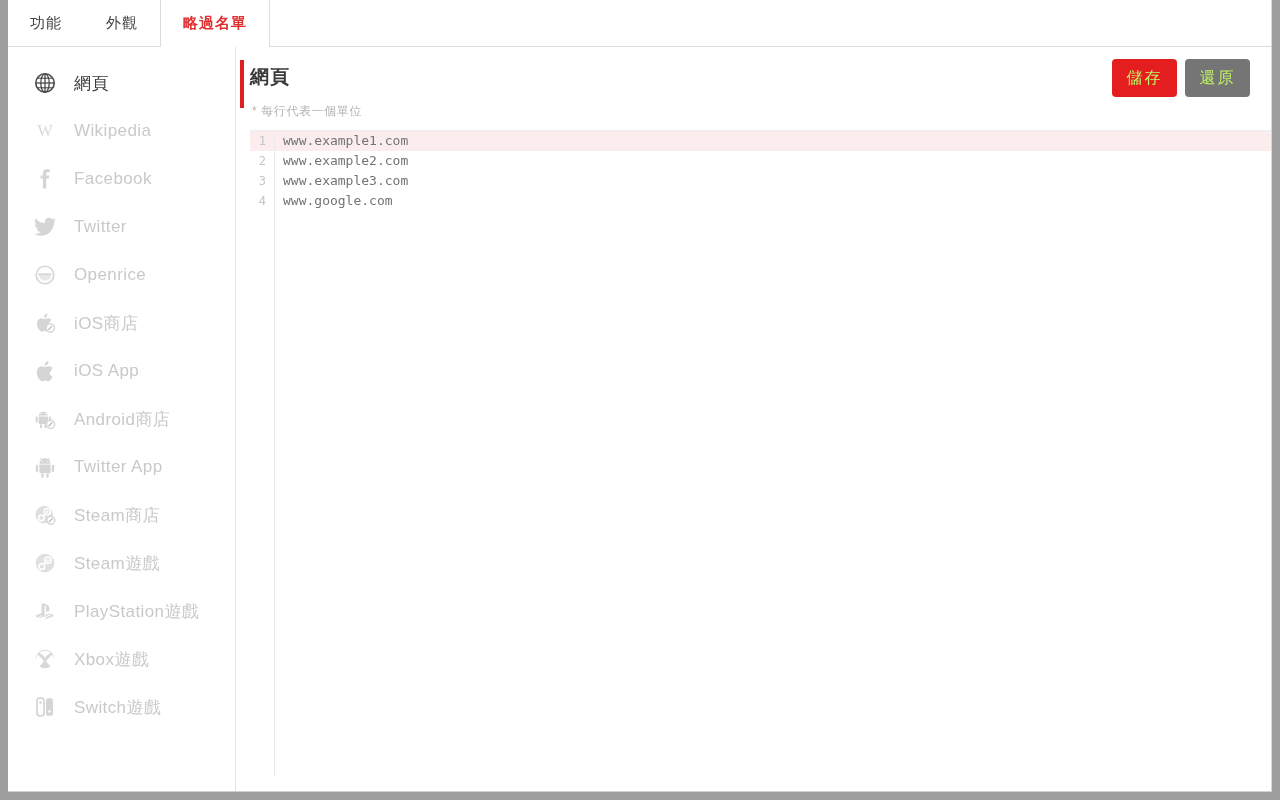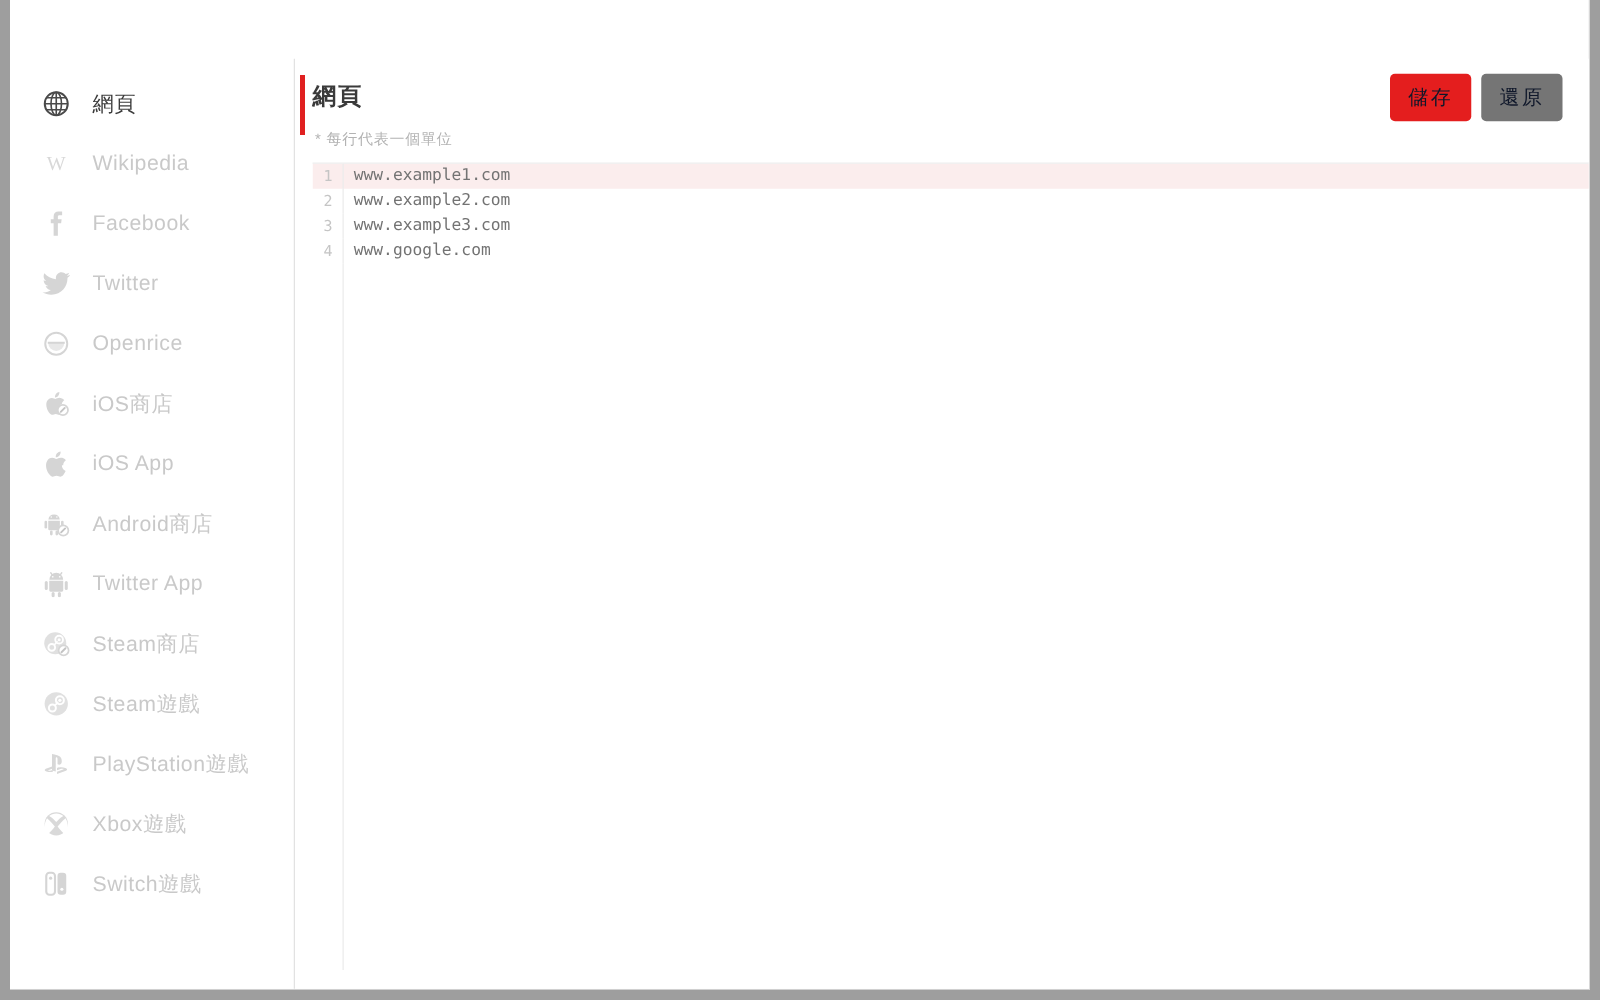--- a/index.html
+++ b/index.html
@@ -168,21 +168,21 @@
     display: flex;
     gap: 8px;
   }
   .btn {
     min-width: 65px;
     height: 38px;
     border: none;
     border-radius: 4px;
     font-size: 16px;
     letter-spacing: 2px;
-    color: #0f172a;
+    color: #bef264;
     cursor: pointer;
     font-family: "Liberation Sans", sans-serif;
     padding: 0 14px;
   }
   .btn-save { background: #e41e1e; }
   .btn-restore { background: #757575; }
 
   .hint {
     font-size: 12px;
     color: #b3b3b3;
@@ -245,20 +245,36 @@
     background: #ebebeb;
   }
   .ed-fill-body { flex: 1 1 auto; }
 </style>
 </head>
 <body>
 
 <div id="root">
   <div class="frame">
 
+    <div class="tabbar">
+      <div class="tabbox">
+        <div class="tab">
+          <span>功能</span>
+        </div>
+        <div class="tab">
+          <span>外觀</span>
+        </div>
+      </div>
+      <div class="tabbox active-box">
+        <div class="tab active">
+          <span>略過名單</span>
+        </div>
+      </div>
+      <div class="tabbar-filler"></div>
+    </div>
 
     <div class="content">
 
       <div class="sidebar">
 
         <div class="side-item active">
           <span class="side-ico">
             <svg width="22" height="22" viewBox="0 0 22 22">
               <circle cx="11" cy="11" r="9.2" fill="none" stroke="#4a4a4a" stroke-width="1.6"></circle>
               <ellipse cx="11" cy="11" rx="4.2" ry="9.2" fill="none" stroke="#4a4a4a" stroke-width="1.3"></ellipse>

